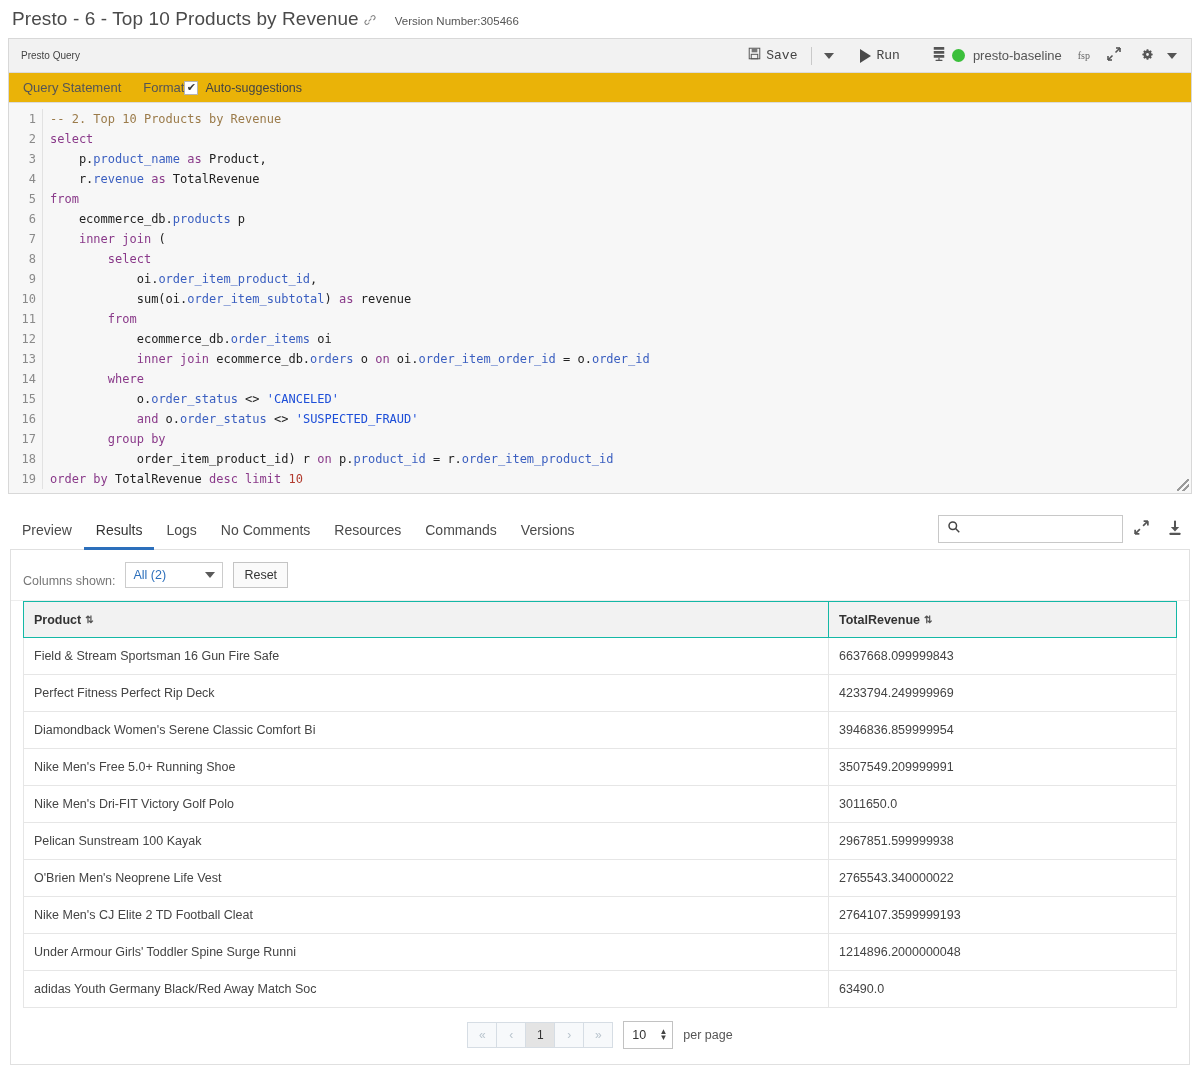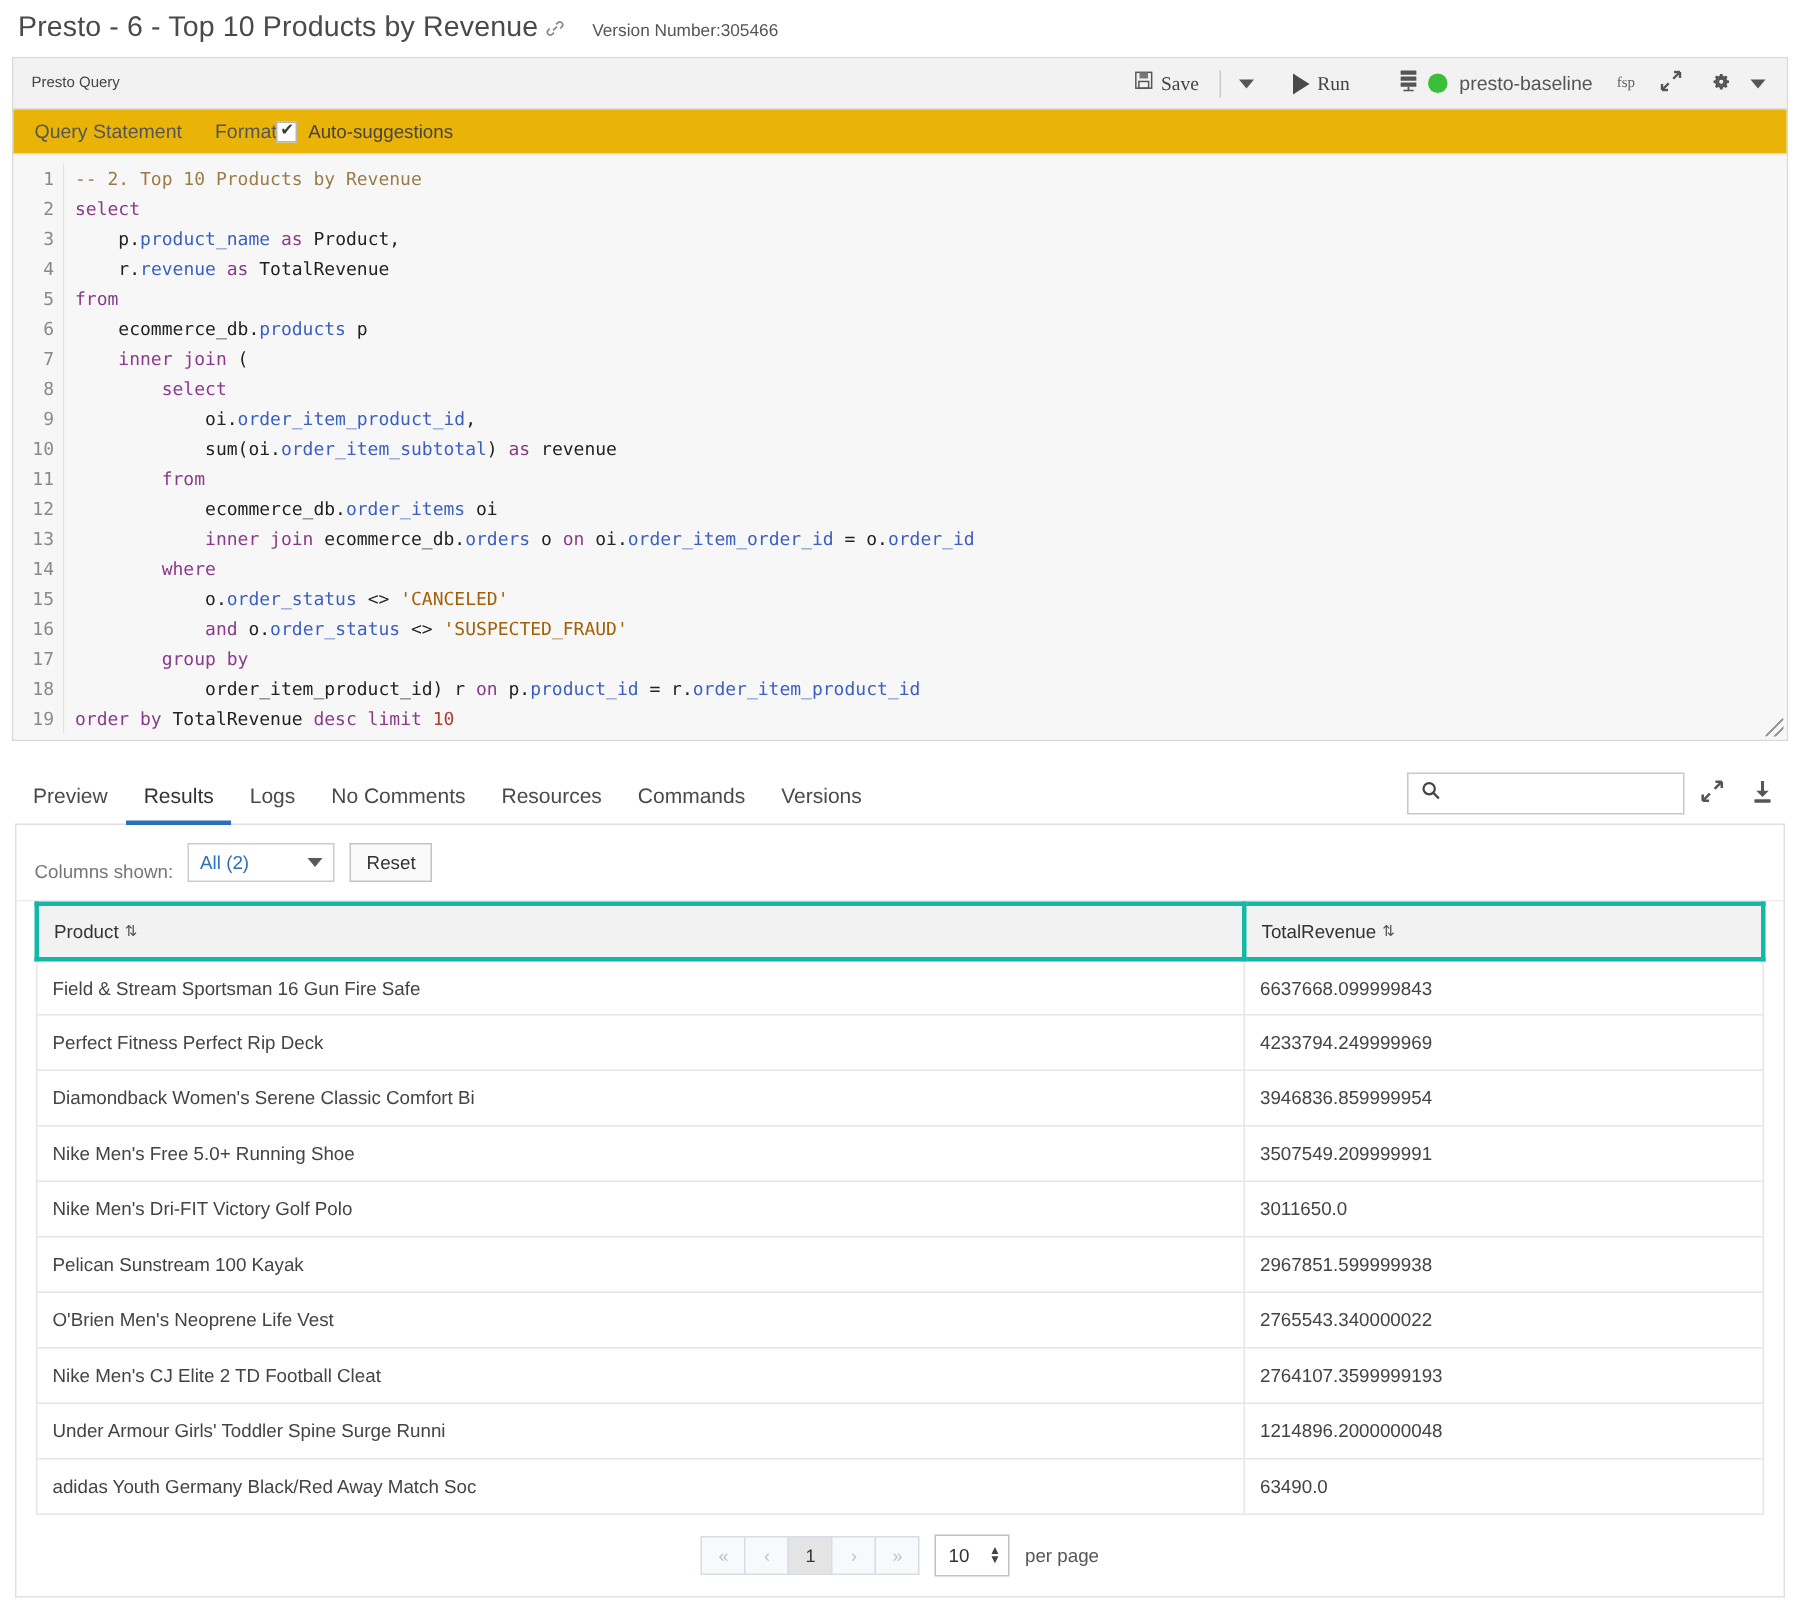--- a/index.html
+++ b/index.html
@@ -43,21 +43,21 @@
     border-bottom: 1px solid #dcdcdc;
     height: 34px;
     padding: 0 8px 0 12px;
   }
   .query-toolbar-title { font-size: 10px; color: #444; }
   .toolbar-right { display: flex; align-items: center; gap: 0px; }
   .tb-btn {
     display: inline-flex; align-items: center; gap: 5px;
     font-size: 13px; color: #444;
     padding: 3px 8px; cursor: pointer; background: none; border: none;
-    font-family: Liberation Serif, serif;
+    font-family: Liberation Mono, monospace;
   }
   .tb-sep {
     width: 1px; height: 18px; background: #c9c9c9; margin: 0 6px;
   }
   .caret-down {
     width: 0; height: 0;
     border-left: 5px solid transparent;
     border-right: 5px solid transparent;
     border-top: 6px solid #555;
     display: inline-block;
@@ -128,21 +128,21 @@
     user-select: none;
   }
   .code-lines {
     flex: 1; padding-left: 7px; background: #f7f7f7;
     white-space: pre;
   }
   .code-lines .ln { height: 20px; }
   .t-com  { color: #9b7b4a; }
   .t-kw   { color: #8a3a8a; }
   .t-id   { color: #3b5fc0; }
-  .t-str  { color: #a16207; }
+  .t-str  { color: #1d4ed8; }
   .t-num  { color: #b23b2e; }
   .t-pln  { color: #222222; }
   .resize-grip {
     position: absolute; right: 2px; bottom: 2px;
     width: 12px; height: 12px;
     background:
       linear-gradient(135deg, transparent 0 45%, #9a9a9a 45% 55%, transparent 55% 100%),
       linear-gradient(135deg, transparent 0 70%, #9a9a9a 70% 80%, transparent 80% 100%);
   }
 
@@ -202,23 +202,23 @@
   }
 
   
   .tbl-wrap { padding: 0 12px; }
   table.results {
     width: 100%; border-collapse: collapse;
     table-layout: fixed;
   }
   table.results th {
     background: #f2f2f2;
-    border: 3px solid #14b8a6;
+    border: 1px solid #14b8a6;
     text-align: left;
-    font-size: 12.5px; font-weight: normal; color: #333;
+    font-size: 12.5px; font-weight: bold; color: #333;
     padding: 10px 10px;
     height: 36px;
   }
   table.results td {
     border: 1px solid #e6e6e6;
     font-size: 12.5px; color: #444;
     padding: 10px 10px;
     height: 37px;
     overflow: hidden; white-space: nowrap; text-overflow: ellipsis;
   }

